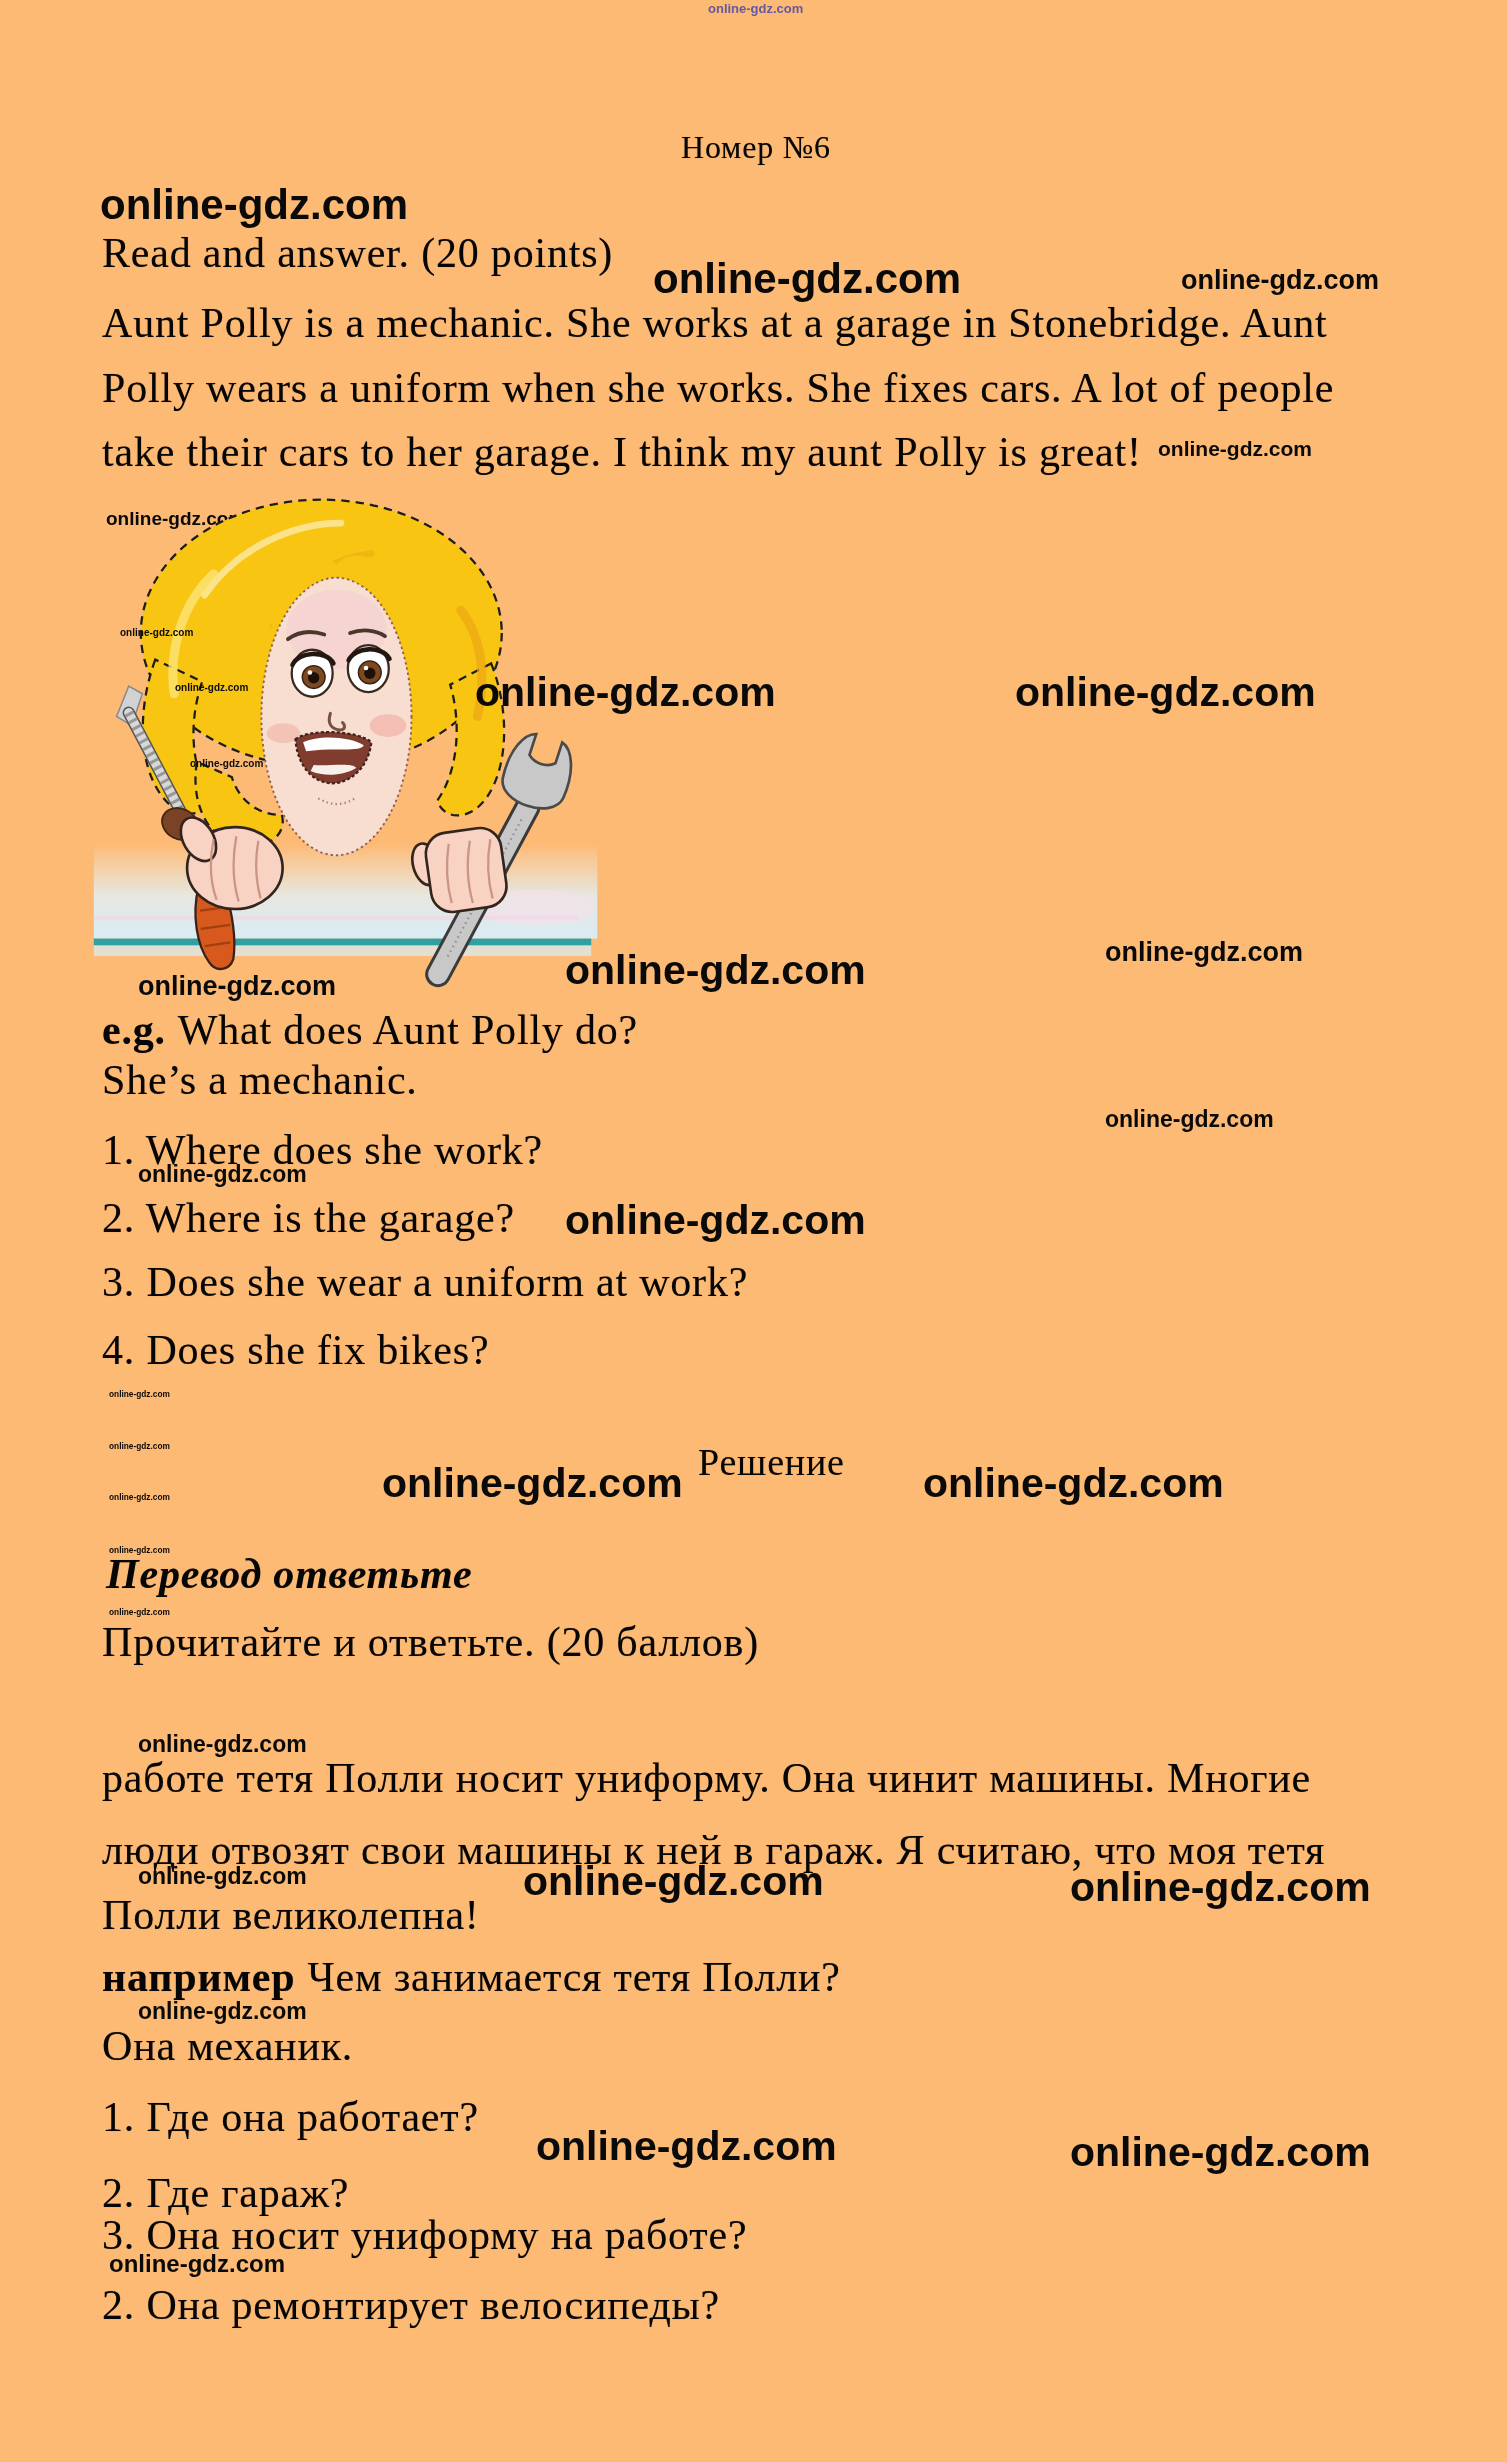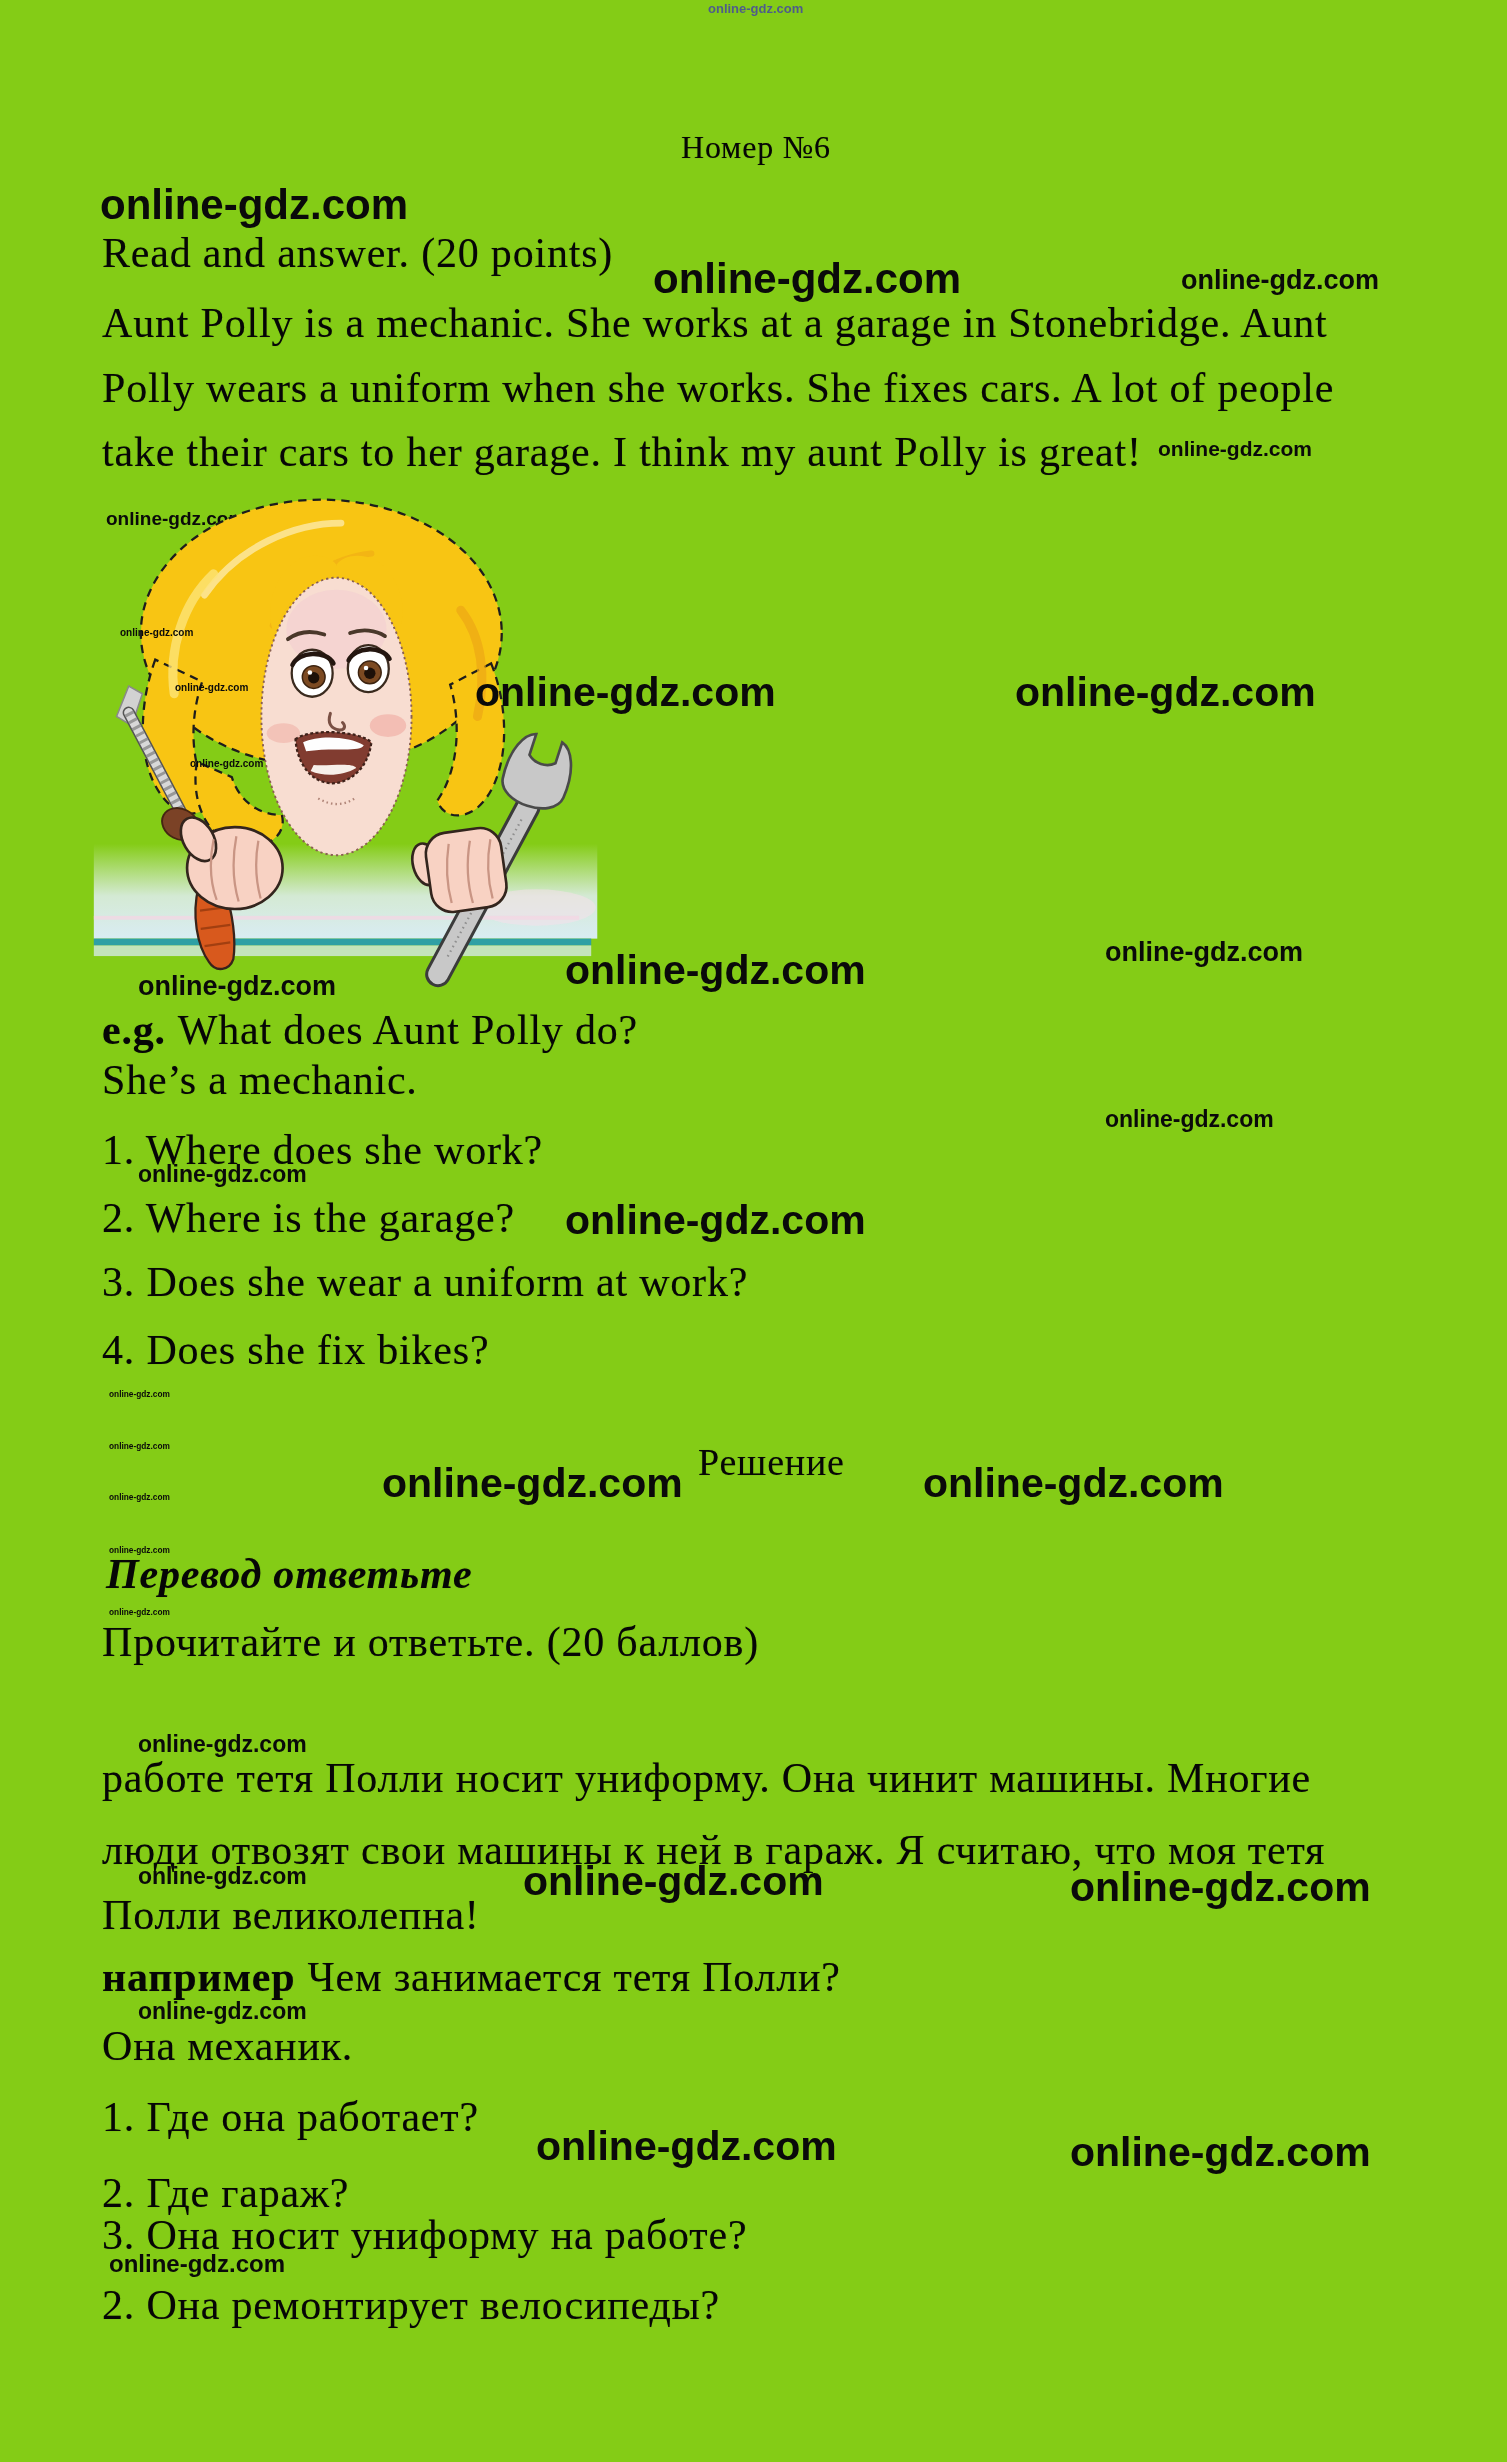--- a/index.html
+++ b/index.html
@@ -1,16 +1,16 @@
 <!DOCTYPE html>
 <html style="font-size:12px"><head>
 <meta charset="utf-8">
 <style>
   html,body{margin:0;padding:0;background:#ffffff;}
-  #page{position:relative;width:1507px;height:2462px;background:#84cc16;overflow:hidden;
+  #page{position:relative;width:1507px;height:2462px;background:#fdba74;overflow:hidden;
         font-family:"Liberation Serif",serif;color:#060606;}
   .t{position:absolute;white-space:nowrap;line-height:1;}
   .serif{font-family:"Liberation Serif",serif;font-size:42px;letter-spacing:0.8px;
          text-shadow:0 0 0.8px rgba(0,0,0,0.35);}
   .fs52{font-size:32px;}
   .fs50{font-size:38px;}
   .boldlab{font-weight:bold;margin-right:12px;}
   .bi{font-weight:bold;font-style:italic;}
   .wm{position:absolute;white-space:nowrap;line-height:1;
       font-family:"Liberation Sans","DejaVu Sans",sans-serif;font-weight:700;color:#0a0a0a;}

